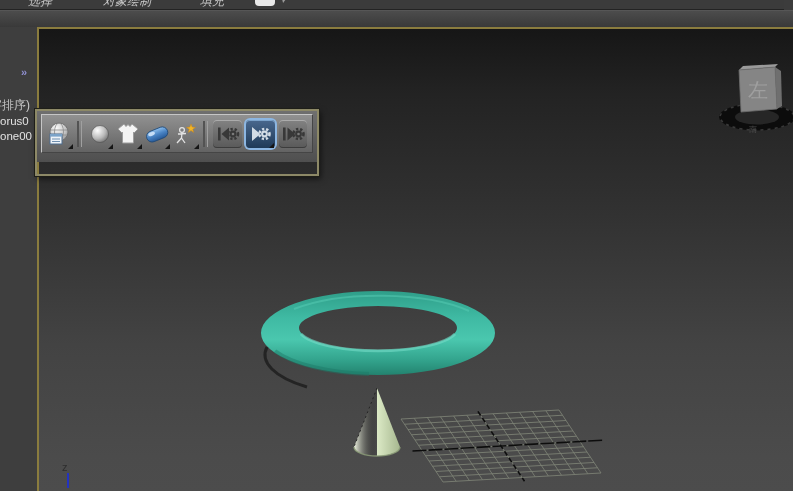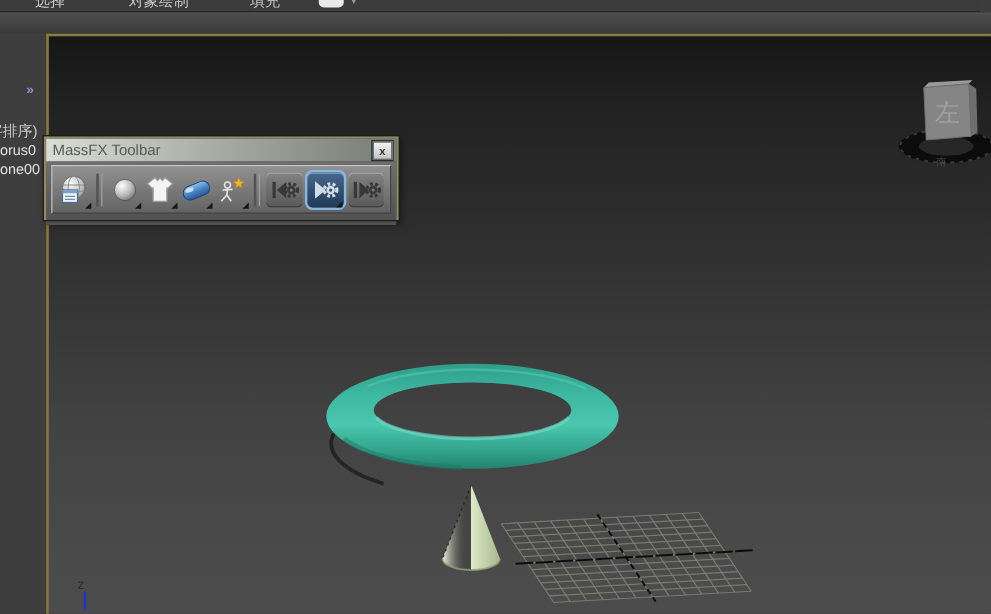--- a/index.html
+++ b/index.html
@@ -2,21 +2,21 @@
 <html><head>
 <meta charset="utf-8">
 <style>
   html,body{margin:0;padding:0;}
   body{width:793px;height:491px;overflow:hidden;background:#3c3c3c;
        font-family:"Liberation Sans", sans-serif;}
   .screen{position:relative;width:793px;height:491px;background:#3c3c3c;}
 
   
   .menubar{position:absolute;left:0;top:0;width:784px;height:9px;background:#3b3b3b;
-           border-bottom:1px solid #232323;overflow:hidden;}
+           border-bottom:1px solid #232323;overflow:hidden;font-style:italic;}
   .menubar .tab{position:absolute;top:-6px;font-size:12px;color:#c9c9c9;line-height:14px;}
   .tab.t1{left:28px;} .tab.t2{left:103px;} .tab.t3{left:200px;}
   .menu-icon{position:absolute;left:255px;top:-3px;width:20px;height:9px;background:#e9e9e9;
              border-radius:3px 3px 4px 4px;}
   .menu-caret{position:absolute;left:281px;top:-4px;color:#9a9a9a;font-size:8px;}
 
   
   .ribbonstrip{position:absolute;left:0;top:10px;width:793px;height:17px;
                background:linear-gradient(#4c4c4c,#383838);border-top:1px solid #565656;
                border-bottom:1px solid #2b2b2b;}
@@ -140,24 +140,20 @@
       <ellipse cx="42" cy="60" rx="22" ry="7.5" fill="#262626"></ellipse>
       <polygon points="24,13 60,10 63,7 28,9" fill="#9a9a9a"></polygon>
       <polygon points="60,10 66,14 67,49 62,52" fill="#6f6f6f"></polygon>
       <polygon points="24,13 60,10 62,52 26,55" fill="#858585" stroke="#6d6d6d" stroke-width="0.8"></polygon>
       <text x="43" y="40" font-size="20" fill="#a6a6a6" opacity="0.8" text-anchor="middle">左</text>
       <text x="38" y="75" font-size="8" fill="#606060" opacity="0.7" text-anchor="middle">南</text>
     </svg>
   </div>
 
   <div class="massfx">
-    <div class="titlebar">
-      <span class="mfx-title">MassFX Toolbar</span>
-      <span class="close-btn">x</span>
-    </div>
     <div class="toolbody">
       <div class="toolstrip">
 
         <div class="icon-btn">
           <svg width="26" height="26" viewBox="0 0 26 26">
             <defs>
               <radialGradient id="globeG" cx="0.35" cy="0.3" r="0.9">
                 <stop offset="0" stop-color="#fbfbfb"></stop>
                   <stop offset="0.6" stop-color="#c2c2c2"></stop>
                 <stop offset="1" stop-color="#7e7e7e"></stop>

